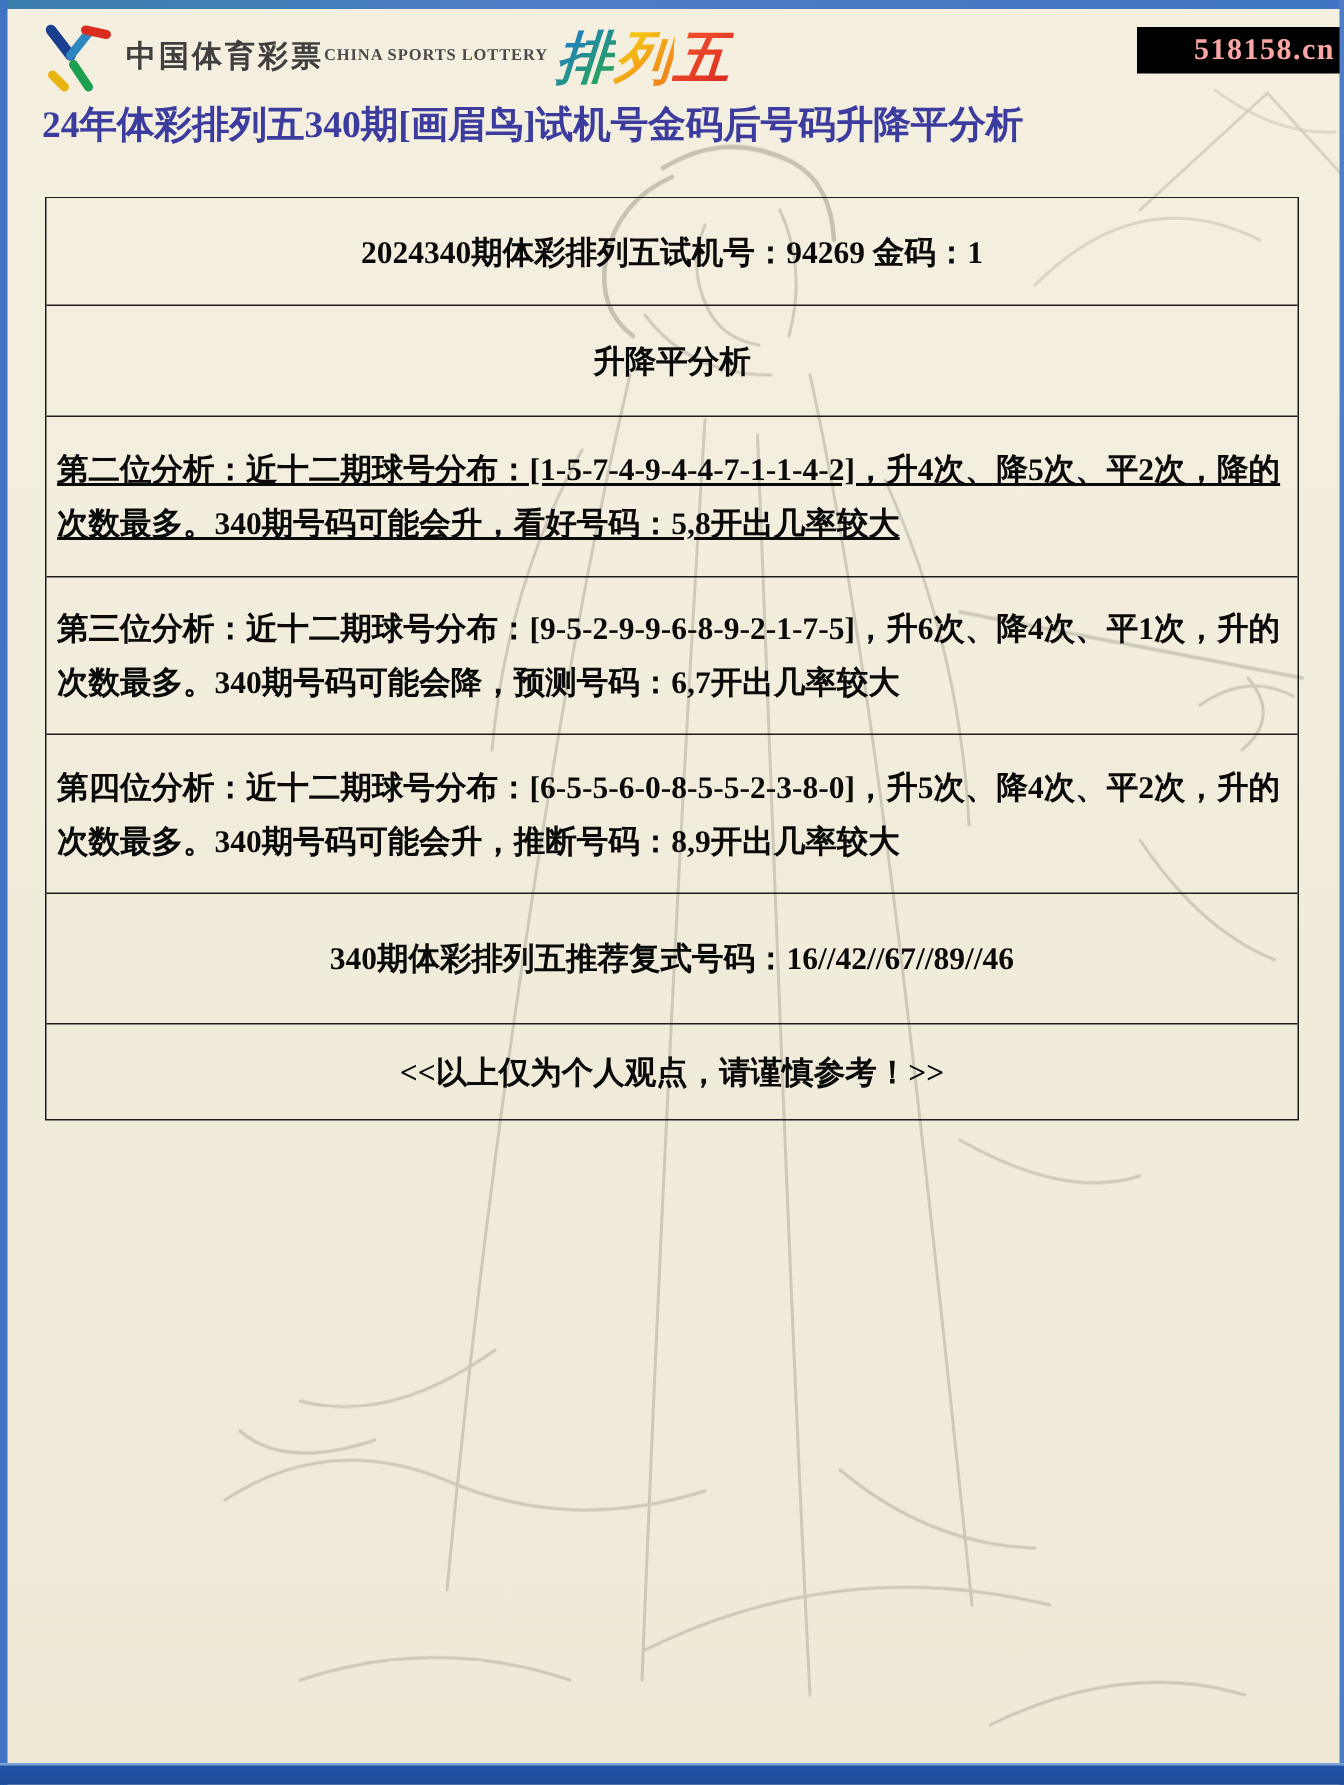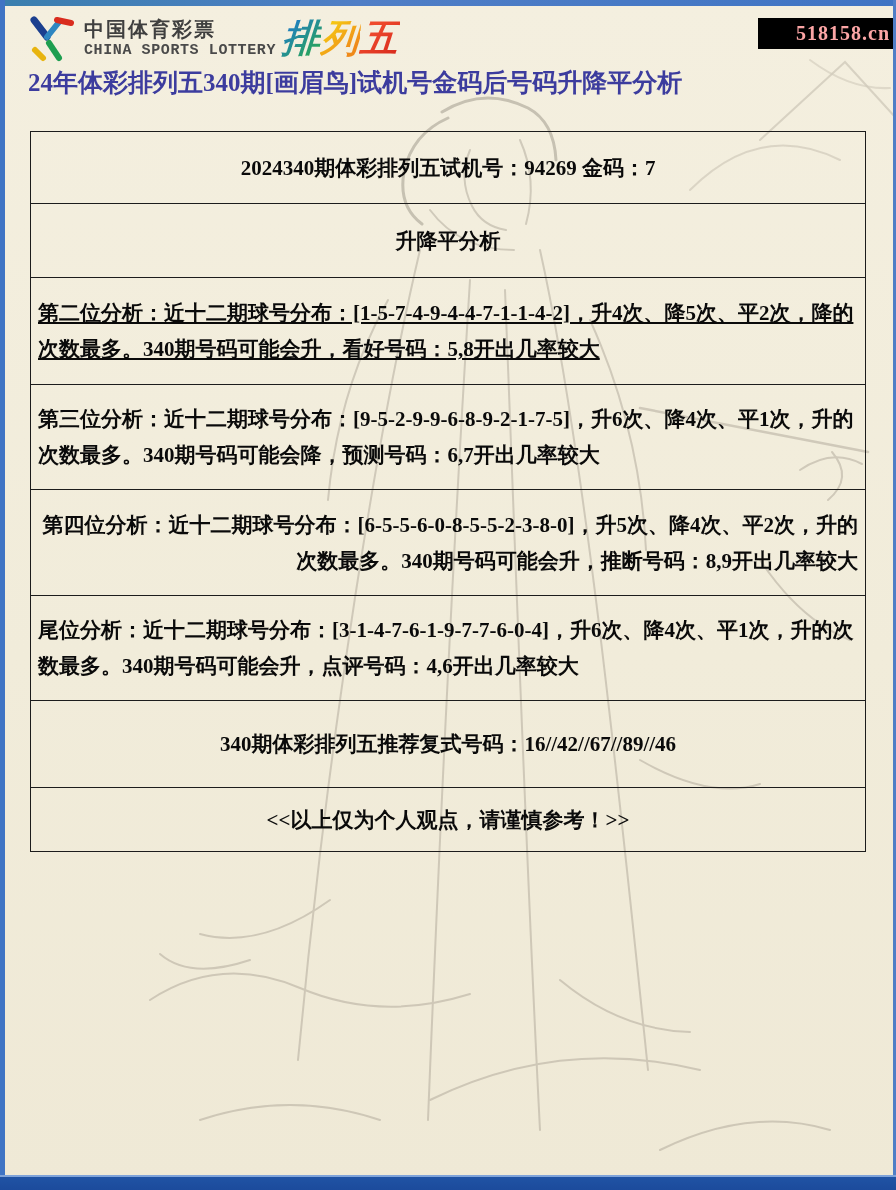--- a/index.html
+++ b/index.html
@@ -22,25 +22,25 @@
     background:#4f7ec6;z-index:5;}
   .frame-bottom{position:absolute;bottom:0;left:0;width:896px;height:15px;
     background:linear-gradient(180deg,#7fa3d9 0,#7fa3d9 2px,#2053a4 2px,#1c4b9c 100%);z-index:5;}
 
   
   .ink{position:absolute;top:0;left:0;width:896px;height:1190px;z-index:1;pointer-events:none;}
 
   
   .header{position:absolute;top:10px;left:26px;height:56px;display:flex;align-items:center;z-index:3;}
   .logo-mark{width:50px;height:50px;margin-right:8px;flex:0 0 auto;}
-  .logo-text{display:flex;flex-direction:column;line-height:1;margin-right:6px;justify-content:space-between;}
+  .logo-text{display:flex;flex-direction:row;line-height:1;margin-right:6px;justify-content:space-between;}
   .logo-cn{font-family:"Liberation Sans","DejaVu Sans",sans-serif;font-weight:bold;
     font-size:20px;letter-spacing:2px;color:#3f3f3f;}
-  .logo-en{font-family:Liberation Mono, monospace;font-weight:bold;
-    font-size:15px;letter-spacing:0.6px;color:#4a4a4a;margin-top:4px;}
+  .logo-en{font-family:Liberation Serif, serif;font-weight:bold;
+    font-size:11px;letter-spacing:0.6px;color:#4a4a4a;margin-top:4px;}
   .brand{font-family:"Liberation Sans","DejaVu Sans",sans-serif;font-weight:bold;
     font-size:38px;font-style:italic;transform:skewX(-4deg);letter-spacing:1px;display:flex;}
   .brand span{background-clip:text;-webkit-background-clip:text;color:transparent;}
   .brand .b1{background-image:linear-gradient(135deg,#1f7ec2 20%,#29a35c 80%);}
   .brand .b2{background-image:linear-gradient(135deg,#f5c514 25%,#ef8a1a 75%);}
   .brand .b3{background-image:linear-gradient(135deg,#ef4b2d 30%,#d92c1e 85%);}
 
   .badge{position:absolute;top:18px;left:758px;width:124px;height:31px;z-index:4;
     background:#000;color:#fca5a5;font-weight:bold;font-size:20px;
     display:flex;align-items:center;justify-content:center;
@@ -52,21 +52,21 @@
   
   .table{position:absolute;top:131px;left:30px;width:836px;z-index:3;
     border:1px solid #1c1c1c;box-sizing:border-box;}
   .row{display:flex;align-items:center;box-sizing:border-box;
     font-size:21px;font-weight:bold;color:#0a0a0a;line-height:36px;
     padding:0 7px;}
   .row + .row{border-top:1px solid #1c1c1c;}
   .row.center{justify-content:center;text-align:center;}
   .r1{height:71px;}  .r2{height:110px;} .r3{height:74px;}
   .r4{height:105px;} .r5{height:107px;text-decoration:underline;} .r6{height:105px;}
-  .r7{height:106px;text-align:right;} .r8{height:105px;} .r9{height:87px;}
+  .r7{height:106px;} .r8{height:105px;} .r9{height:87px;}
   .r10{height:72px;} .r11{height:64px;}
 </style>
 </head>
 <body>
 
 <div class="page">
 
   <svg class="ink" viewBox="0 0 896 1190" xmlns="http://www.w3.org/2000/svg">
     <g fill="none" stroke="#a59e90" stroke-width="2" opacity="0.45" stroke-linecap="round">
 
@@ -128,23 +128,22 @@
       <span class="b2">列</span>
       <span class="b3">五</span>
     </div>
   </div>
 
   <div class="badge">518158.cn</div>
 
   <div class="page-title">24年体彩排列五340期[画眉鸟]试机号金码后号码升降平分析</div>
 
   <div class="table">
-    <div class="row r1 center">2024340期体彩排列五试机号：94269  金码：7</div>
+    <div class="row r1 center">2024340期体彩排列五试机号：94269  金码：1</div>
     <div class="row r3 center">升降平分析</div>
     <div class="row r5">第二位分析：近十二期球号分布：[1-5-7-4-9-4-4-7-1-1-4-2]，升4次、降5次、平2次，降的次数最多。340期号码可能会升，看好号码：5,8开出几率较大</div>
     <div class="row r6">第三位分析：近十二期球号分布：[9-5-2-9-9-6-8-9-2-1-7-5]，升6次、降4次、平1次，升的次数最多。340期号码可能会降，预测号码：6,7开出几率较大</div>
     <div class="row r7">第四位分析：近十二期球号分布：[6-5-5-6-0-8-5-5-2-3-8-0]，升5次、降4次、平2次，升的次数最多。340期号码可能会升，推断号码：8,9开出几率较大</div>
-    <div class="row r8">尾位分析：近十二期球号分布：[3-1-4-7-6-1-9-7-7-6-0-4]，升6次、降4次、平1次，升的次数最多。340期号码可能会升，点评号码：4,6开出几率较大</div>
     <div class="row r9 center">340期体彩排列五推荐复式号码：16//42//67//89//46</div>
     <div class="row r11 center">&lt;&lt;以上仅为个人观点，请谨慎参考！&gt;&gt;</div>
   </div>
 
 </div>
 
 </body></html>

